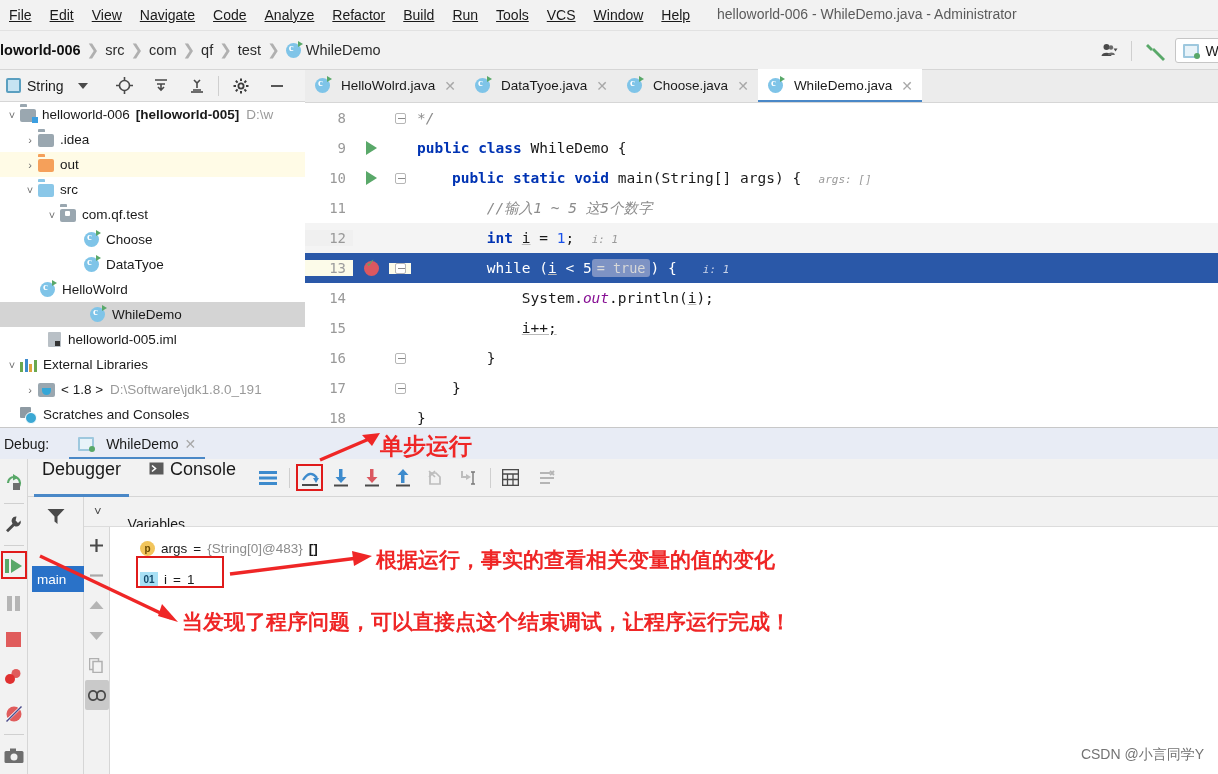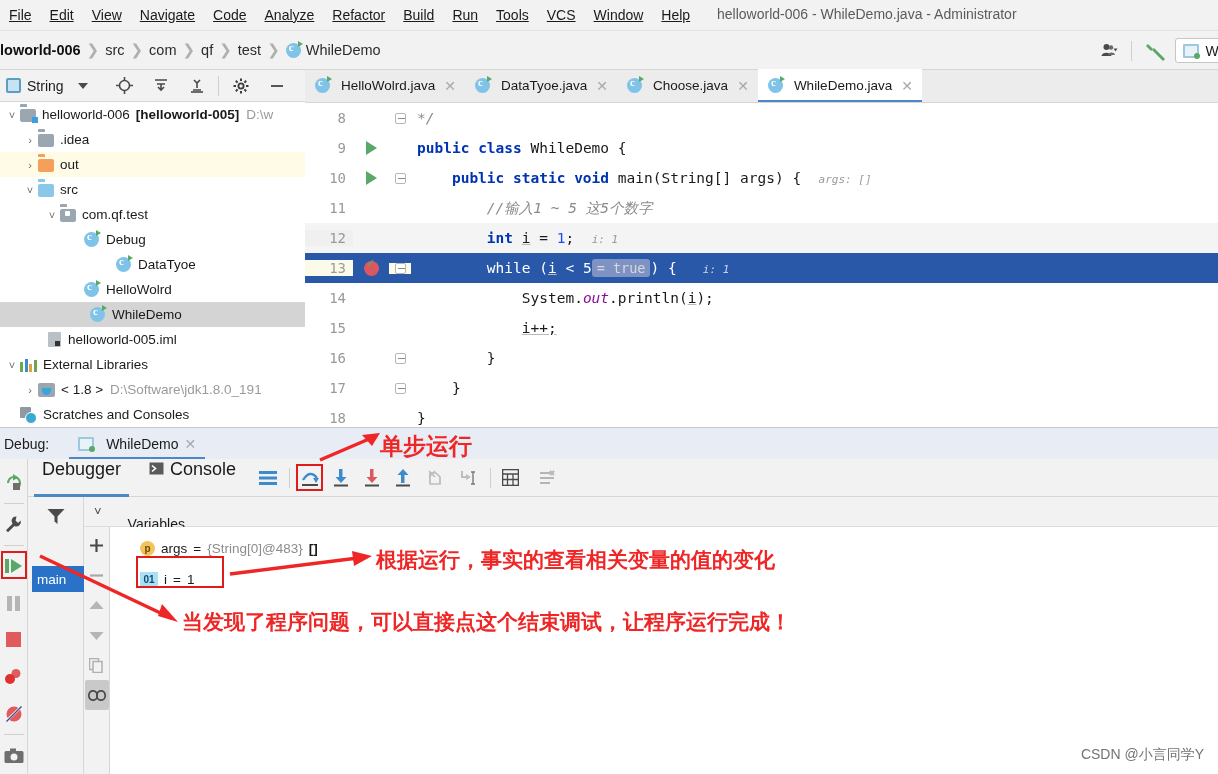--- a/index.html
+++ b/index.html
@@ -373,27 +373,27 @@
     <div class="tnode" style="padding-left:44px;">
       <span class="arrow">˅</span>
       <span class="ico">
           <span class="folder" style="display:block;width:16px;height:13px;margin-top:2px;"></span>
           <span class="pkg-dot"></span>
         </span>
       <span class="lbl">com.qf.test</span>
     </div>
     <div class="tnode" style="padding-left:84px;">
       <span class="cls-ico" style="margin-right:7px;"></span>
-      <span class="lbl">Debug</span>
-    </div>
-    <div class="tnode" style="padding-left:116px;">
+      <span class="lbl">Choose</span>
+    </div>
+    <div class="tnode" style="padding-left:84px;">
       <span class="cls-ico" style="margin-right:7px;"></span>
       <span class="lbl">DataTyoe</span>
     </div>
-    <div class="tnode" style="padding-left:84px;">
+    <div class="tnode" style="padding-left:40px;">
       <span class="cls-ico" style="margin-right:7px;"></span>
       <span class="lbl">HelloWolrd</span>
     </div>
     <div class="tnode hl-grey" style="padding-left:90px;">
       <span class="cls-ico" style="margin-right:7px;"></span>
       <span class="lbl">WhileDemo</span>
     </div>
     <div class="tnode" style="padding-left:48px;">
       <span class="iml-ico" style="margin-right:7px;"></span>
       <span class="lbl">helloworld-005.iml</span>

